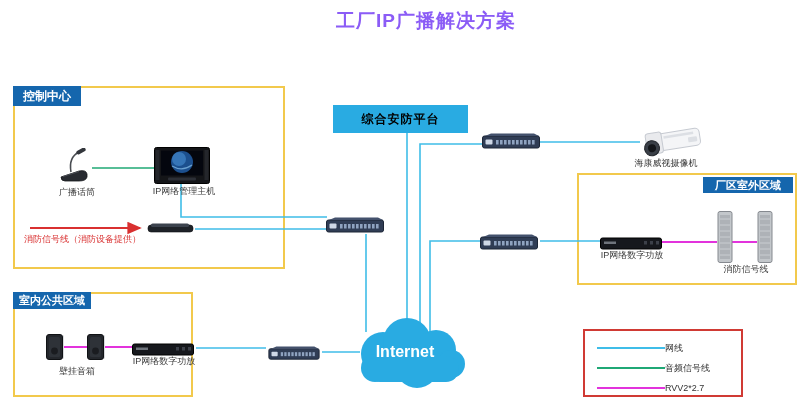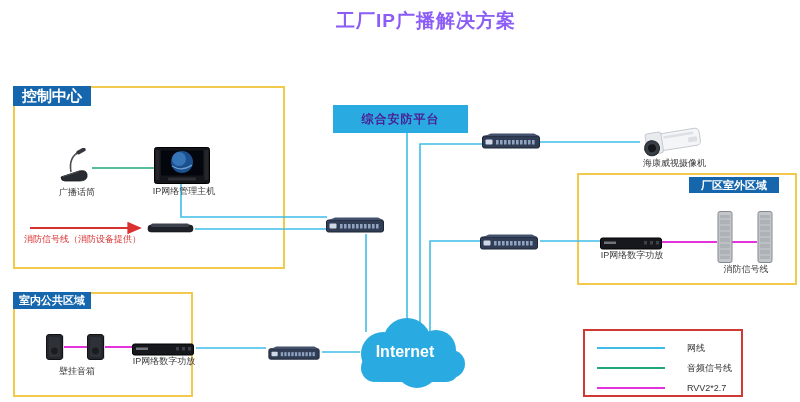--- a/index.html
+++ b/index.html
@@ -12,44 +12,44 @@
   .zone { position:absolute; border:2px solid var(--color-zone_border); background:transparent; }
   .zone-header { position:absolute; background:var(--color-zone_header_bg); color:#fff; font-weight:bold; display:flex; align-items:center; justify-content:center; }
   .zone-header.sm { font-size:11px; }
 
   .lines { position:absolute; left:0; top:0; width:800px; height:402px; }
 
   .device { position:absolute; }
   .lbl { position:absolute; font-size:9px; color:#3a3a3a; text-align:center; line-height:1.25; }
   .lbl.red { color:var(--color:--color-fire_line); color:var(--color-fire_line); white-space:nowrap; text-align:right; }
 
-  .platform { position:absolute; left:333px; top:105px; width:135px; height:28px; background:var(--color-accent_blue); color:#4c1d95; font-size:12px; font-weight:bold; display:flex; align-items:center; justify-content:center; letter-spacing:1px; }
+  .platform { position:absolute; left:333px; top:105px; width:135px; height:28px; background:var(--color-accent_blue); color:#000000; font-size:12px; font-weight:bold; display:flex; align-items:center; justify-content:center; letter-spacing:1px; }
 
   .cloud-text { position:absolute; left:345px; top:343px; width:120px; text-align:center; color:#fff; font-size:16px; font-weight:bold; }
 
   .legend { position:absolute; left:583px; top:329px; width:160px; height:68px; border:2px solid var(--color-legend_border); background:#fff; padding:7px 0 0 12px; }
   .legend-row { display:flex; align-items:center; height:20px; }
   .legend-swatch { width:68px; height:2px; flex:none; }
-  .legend-label { margin-left:22px; font-size:9px; color:#333; white-space:nowrap; }
+  .legend-label { font-size:9px; color:#333; white-space:nowrap; }
 </style>
 </head>
 <body>
 
 <div class="canvas">
 
   <div class="title">工厂IP广播解决方案</div>
 
   <div class="zone" style="left:13px; top:86px; width:272px; height:183px;">
-    <div class="zone-header sm" style="left:-2px; top:-2px; width:78px; height:20px; font-size:15px;">控制中心</div>
+    <div class="zone-header sm" style="left:-2px; top:-2px; width:68px; height:20px; font-size:12px;">控制中心</div>
   </div>
   <div class="zone" style="left:13px; top:292px; width:180px; height:105px;">
     <div class="zone-header sm" style="left:-2px; top:-2px; width:78px; height:17px;">室内公共区域</div>
   </div>
   <div class="zone" style="left:577px; top:173px; width:220px; height:112px;">
-    <div class="zone-header sm" style="right:16px; top:2px; width:90px; height:16px;">厂区室外区域</div>
+    <div class="zone-header sm" style="right:2px; top:2px; width:90px; height:16px;">厂区室外区域</div>
   </div>
 
   <svg class="lines" viewBox="0 0 800 402">
     <defs>
       <marker id="arr" markerWidth="9" markerHeight="8" refX="7" refY="3.5" orient="auto">
         <path d="M0,0 L8,3.5 L0,7 Z" style="fill:var(--color-fire_line)"></path>
       </marker>
     </defs>
     <g fill="none" style="stroke:var(--color-network_line)" stroke-width="1.6">
       <path d="M181,184 V217 H327"></path>
@@ -194,21 +194,21 @@
       <g transform="rotate(-9 34 20)">
         <rect x="20" y="12" width="42" height="17" rx="4" fill="#f4f5f7" stroke="#c6cad1"></rect>
         <rect x="8" y="10" width="16" height="21" rx="3" fill="#e9eaed" stroke="#c6cad1"></rect>
         <circle cx="13" cy="25" r="7.5" fill="#3a3f47" stroke="#22252b"></circle>
         <circle cx="13" cy="25" r="4" fill="#14161a"></circle>
         <rect x="26" y="15" width="30" height="2.5" fill="#dcdfe4"></rect>
         <rect x="50" y="20" width="9" height="5" rx="1" fill="#dcdfe4"></rect>
       </g>
     </svg>
   </div>
-  <div class="lbl" style="left:626px; top:158px; width:80px;text-align:right;">海康威视摄像机</div>
+  <div class="lbl" style="left:626px; top:158px; width:80px;">海康威视摄像机</div>
 
   <div class="device" style="left:600px; top:236px;">
     <svg width="62" height="13" viewBox="0 0 62 13">
       <rect x="0.5" y="1" width="61" height="11" rx="2" fill="#16181d" stroke="#000"></rect>
       <rect x="4" y="4.5" width="12" height="2.5" fill="#6f747c"></rect>
       <rect x="44" y="4" width="3" height="3.5" fill="#3c4049"></rect>
       <rect x="50" y="4" width="3" height="3.5" fill="#3c4049"></rect>
       <rect x="56" y="4" width="3" height="3.5" fill="#3c4049"></rect>
     </svg>
   </div>

